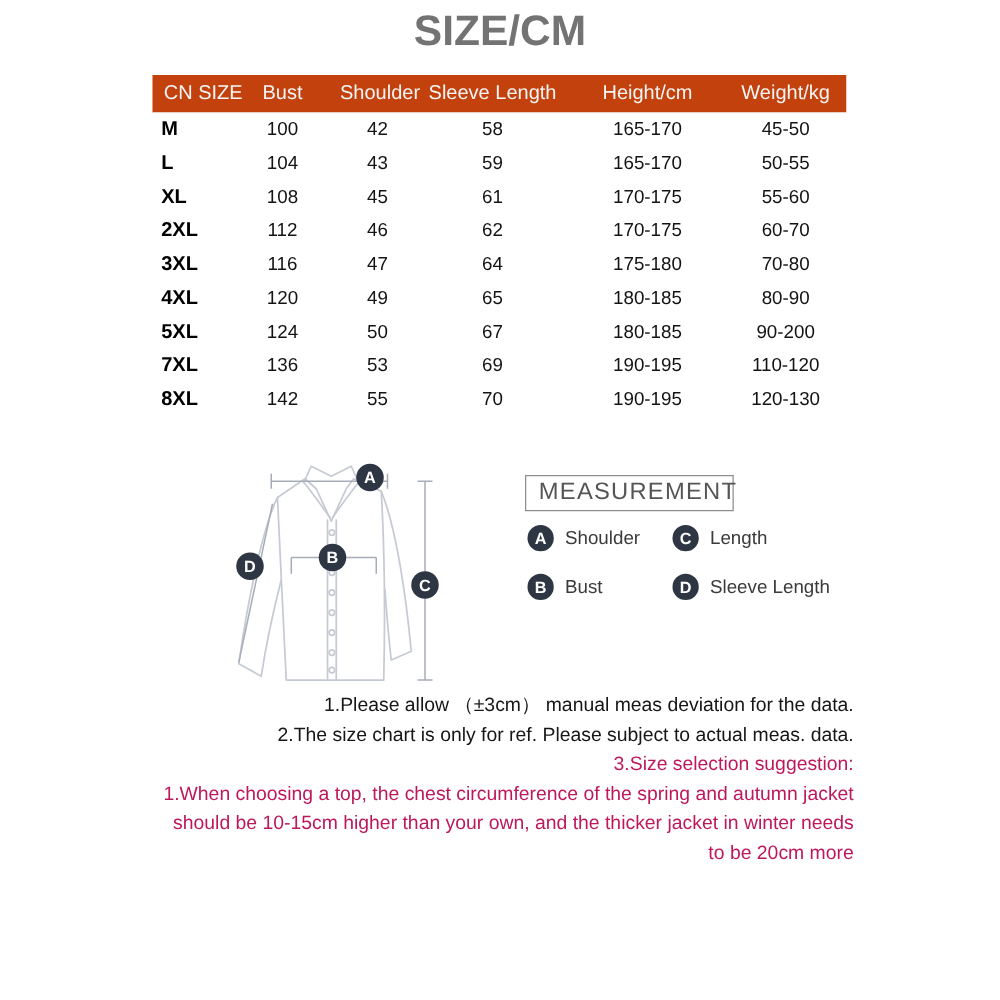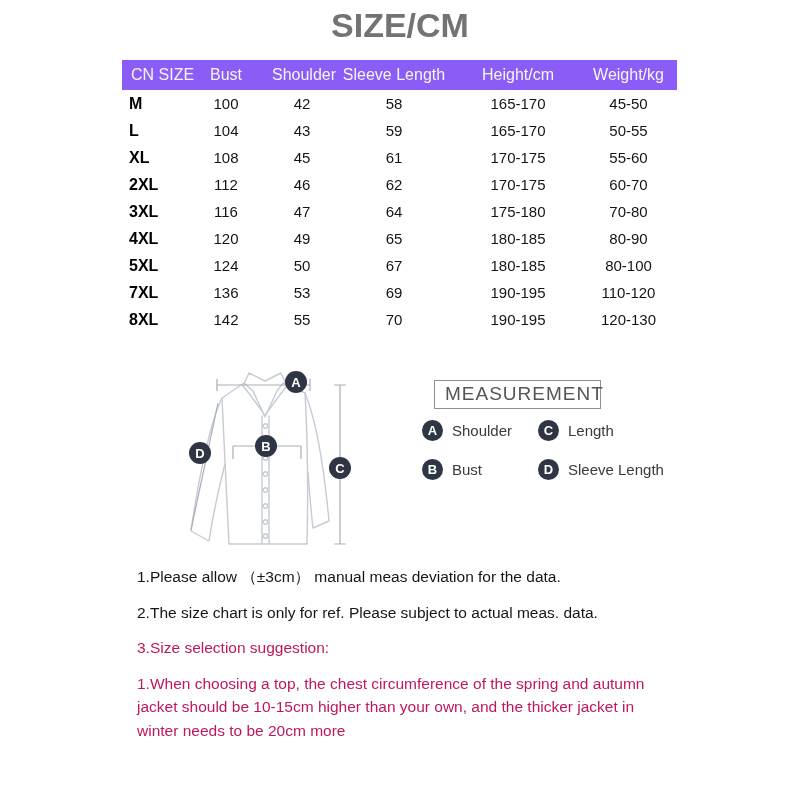--- a/index.html
+++ b/index.html
@@ -9,55 +9,55 @@
   }
   .title {
     position:absolute; top:6px; left:0; width:100%;
     text-align:center; font-size:34px; font-weight:700; color:#737373;
   }
   table.size-table {
     position:absolute; left:122px; top:60px; width:555px;
     border-collapse:collapse; table-layout:fixed;
   }
   table.size-table thead th {
-    background:#8b5cf6; color:#f5f5f5; font-weight:400; font-size:16px;
+    background:#c2410c; color:#f5f5f5; font-weight:400; font-size:16px;
     height:30px; padding:0; text-align:center; white-space:nowrap; overflow:visible;
   }
   table.size-table thead th.first { text-align:left; padding-left:9px; }
   table.size-table tbody td {
     height:27px; padding:0; text-align:center; font-size:15px; color:#141414;
     background:#fff;
   }
   table.size-table tbody td.size-col {
     text-align:left; padding-left:7px; font-weight:700; font-size:16px; color:#000;
   }
   .diagram-svg { position:absolute; left:158px; top:360px; }
   .measure-box {
     position:absolute; left:420px; top:380px; width:150px; height:24px;
     border:1px solid #8f8f8f; color:#555; font-size:19px; letter-spacing:1px;
-    padding:2px 5px 1px 10px; white-space:nowrap;margin-left:14px;
+    padding:2px 5px 1px 10px; white-space:nowrap;
   }
   .legend-item {
     position:absolute; display:flex; align-items:center; gap:9px;
     font-size:15px; color:#3a3a3a; white-space:nowrap;
   }
   .legend-badge {
     width:21px; height:21px; border-radius:50%; background:#2e3543; color:#fff;
     font-size:13px; font-weight:700; display:flex; align-items:center;
     justify-content:center; flex:0 0 auto;
   }
   .li-a { left:422px; top:420px; }
   .li-c { left:538px; top:420px; }
   .li-b { left:422px; top:459px; }
   .li-d { left:538px; top:459px; }
   .notes {
     position:absolute; left:125px; top:553px; width:558px;
     font-size:15.5px; line-height:23.5px; color:#161616;
   }
-  .notes p { margin:12px; }
+  .notes p { margin:0;text-align:right; }
   .red { color:#be185d; }
   .gap-before { margin-top:22px !important; }
 </style>
 </head>
 <body>
 
 <div class="page">
 
   <div class="title">SIZE/CM</div>
 
@@ -128,21 +128,21 @@
         <td>65</td>
         <td>180-185</td>
         <td>80-90</td>
       </tr>
       <tr>
         <td class="size-col">5XL</td>
         <td>124</td>
         <td>50</td>
         <td>67</td>
         <td>180-185</td>
-        <td>80-100</td>
+        <td>90-200</td>
       </tr>
       <tr>
         <td class="size-col">7XL</td>
         <td>136</td>
         <td>53</td>
         <td>69</td>
         <td>190-195</td>
         <td>110-120</td>
       </tr>
       <tr>

